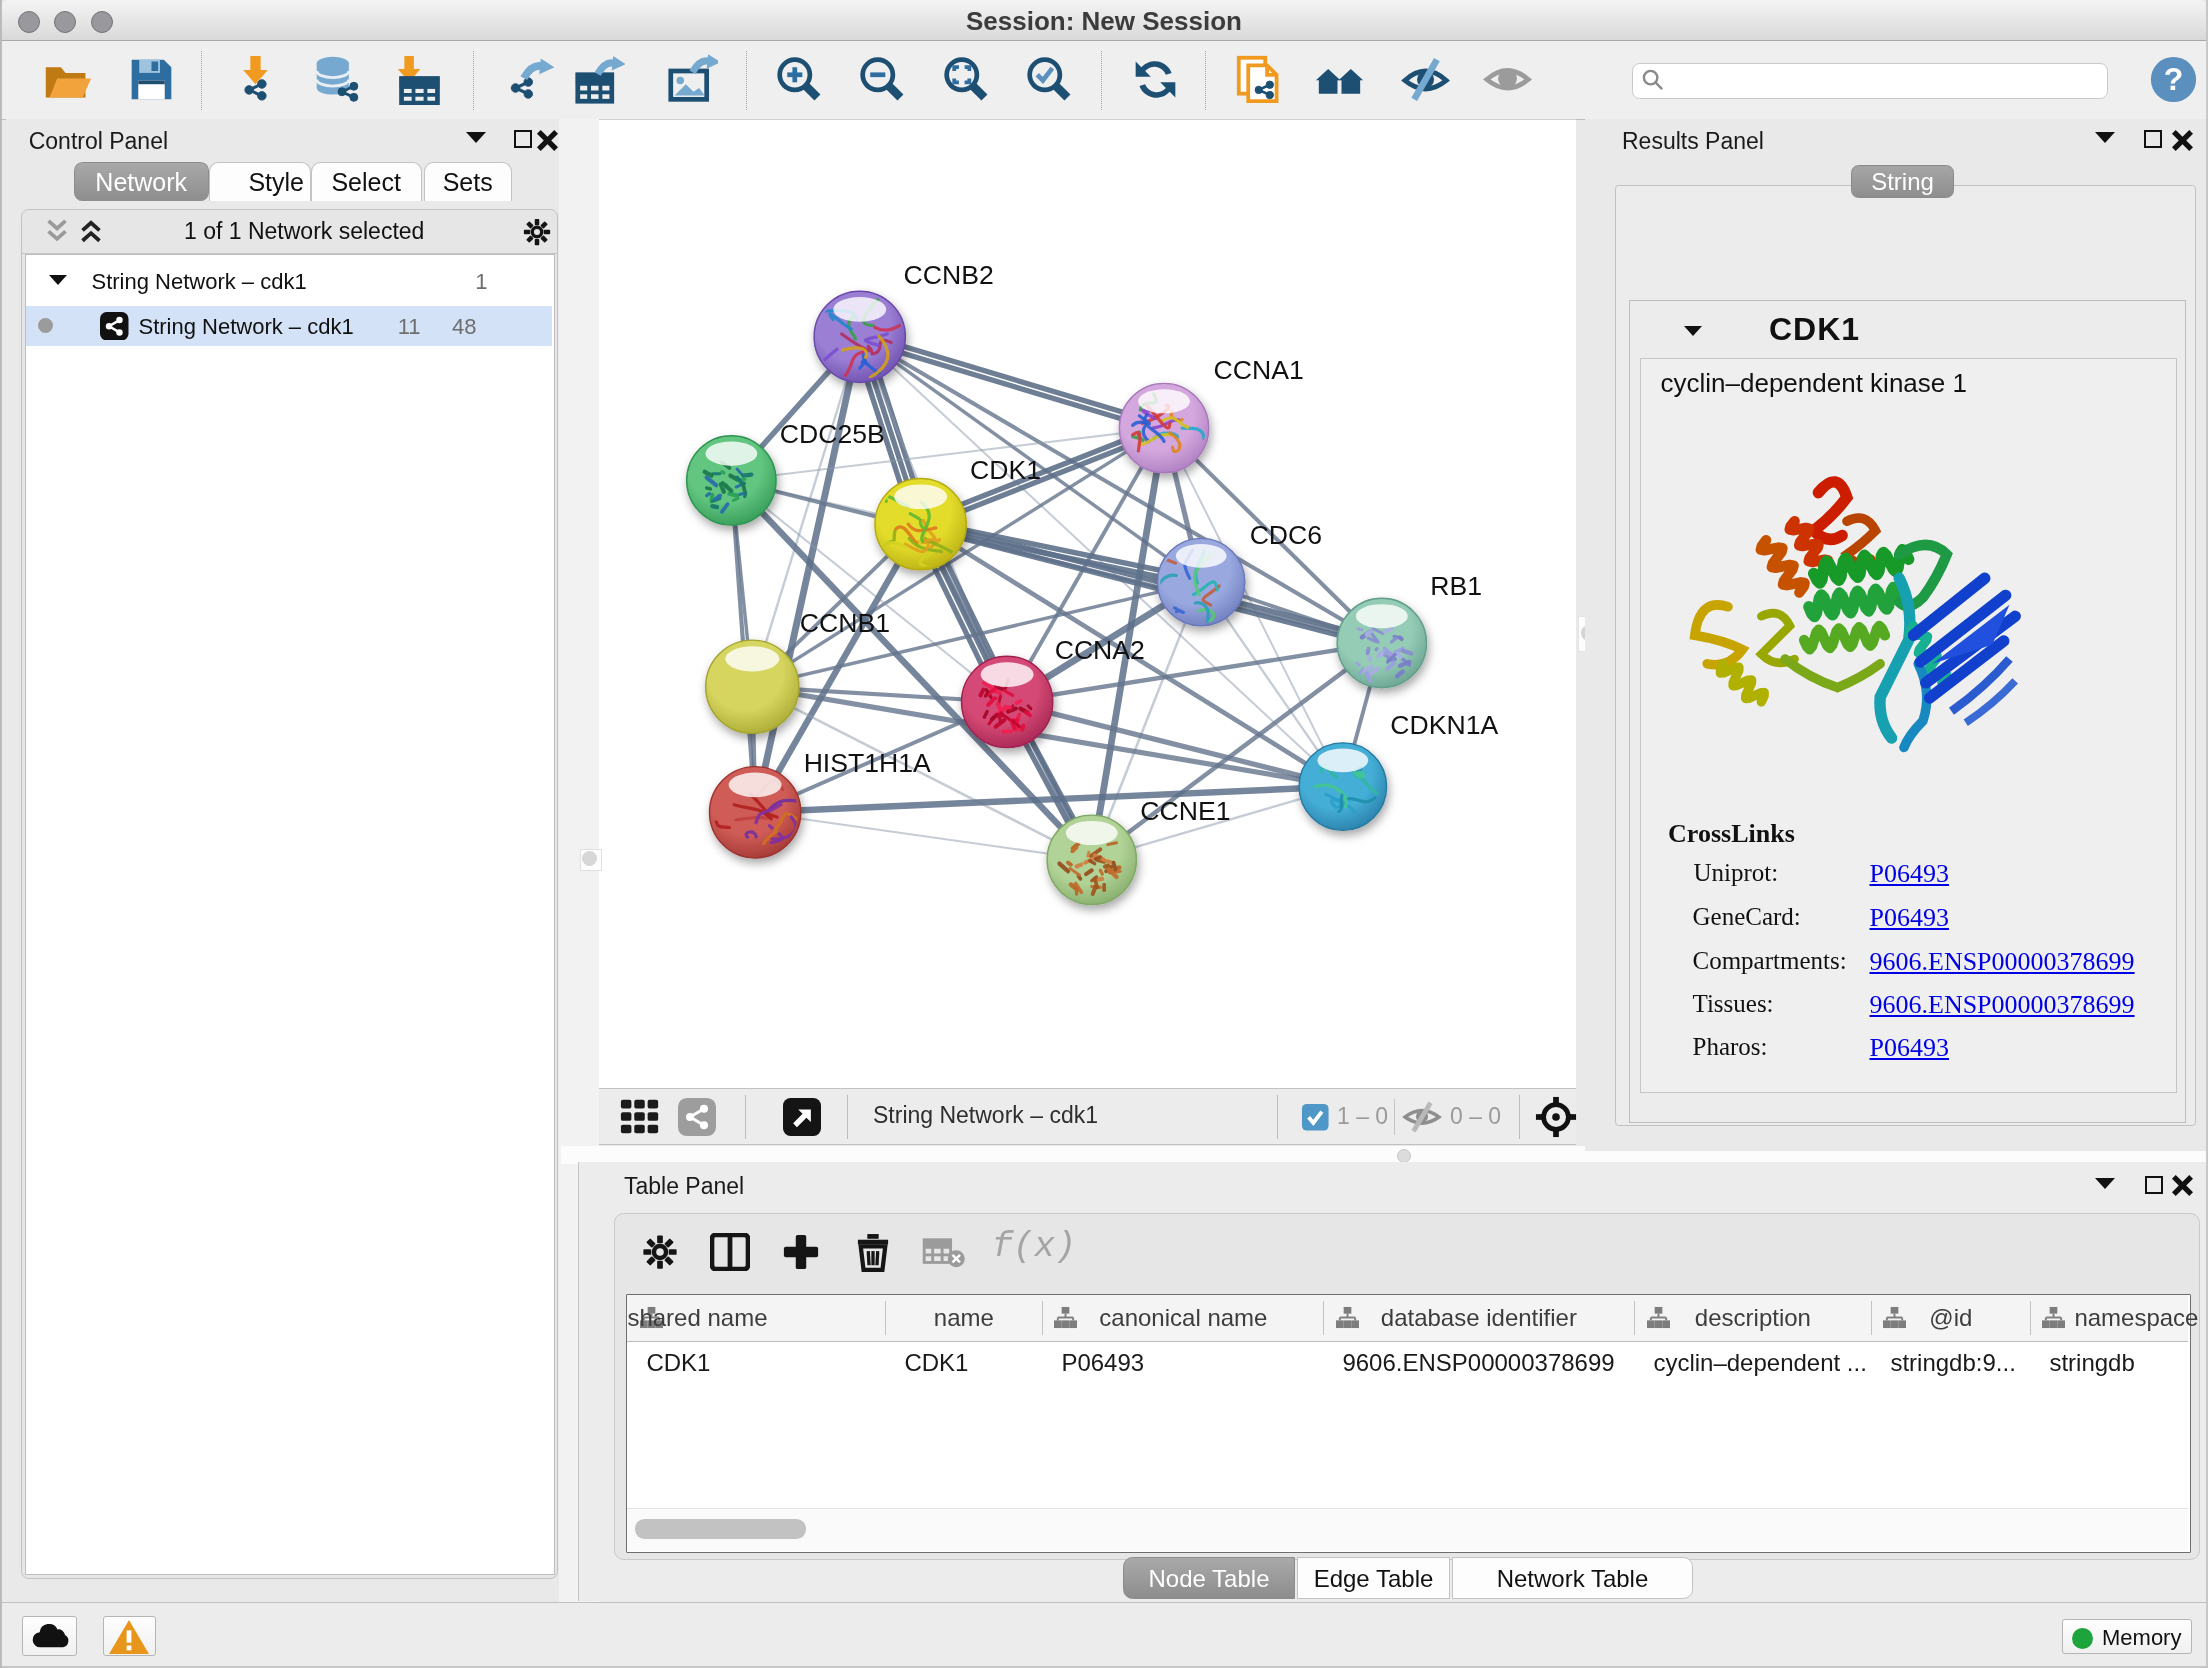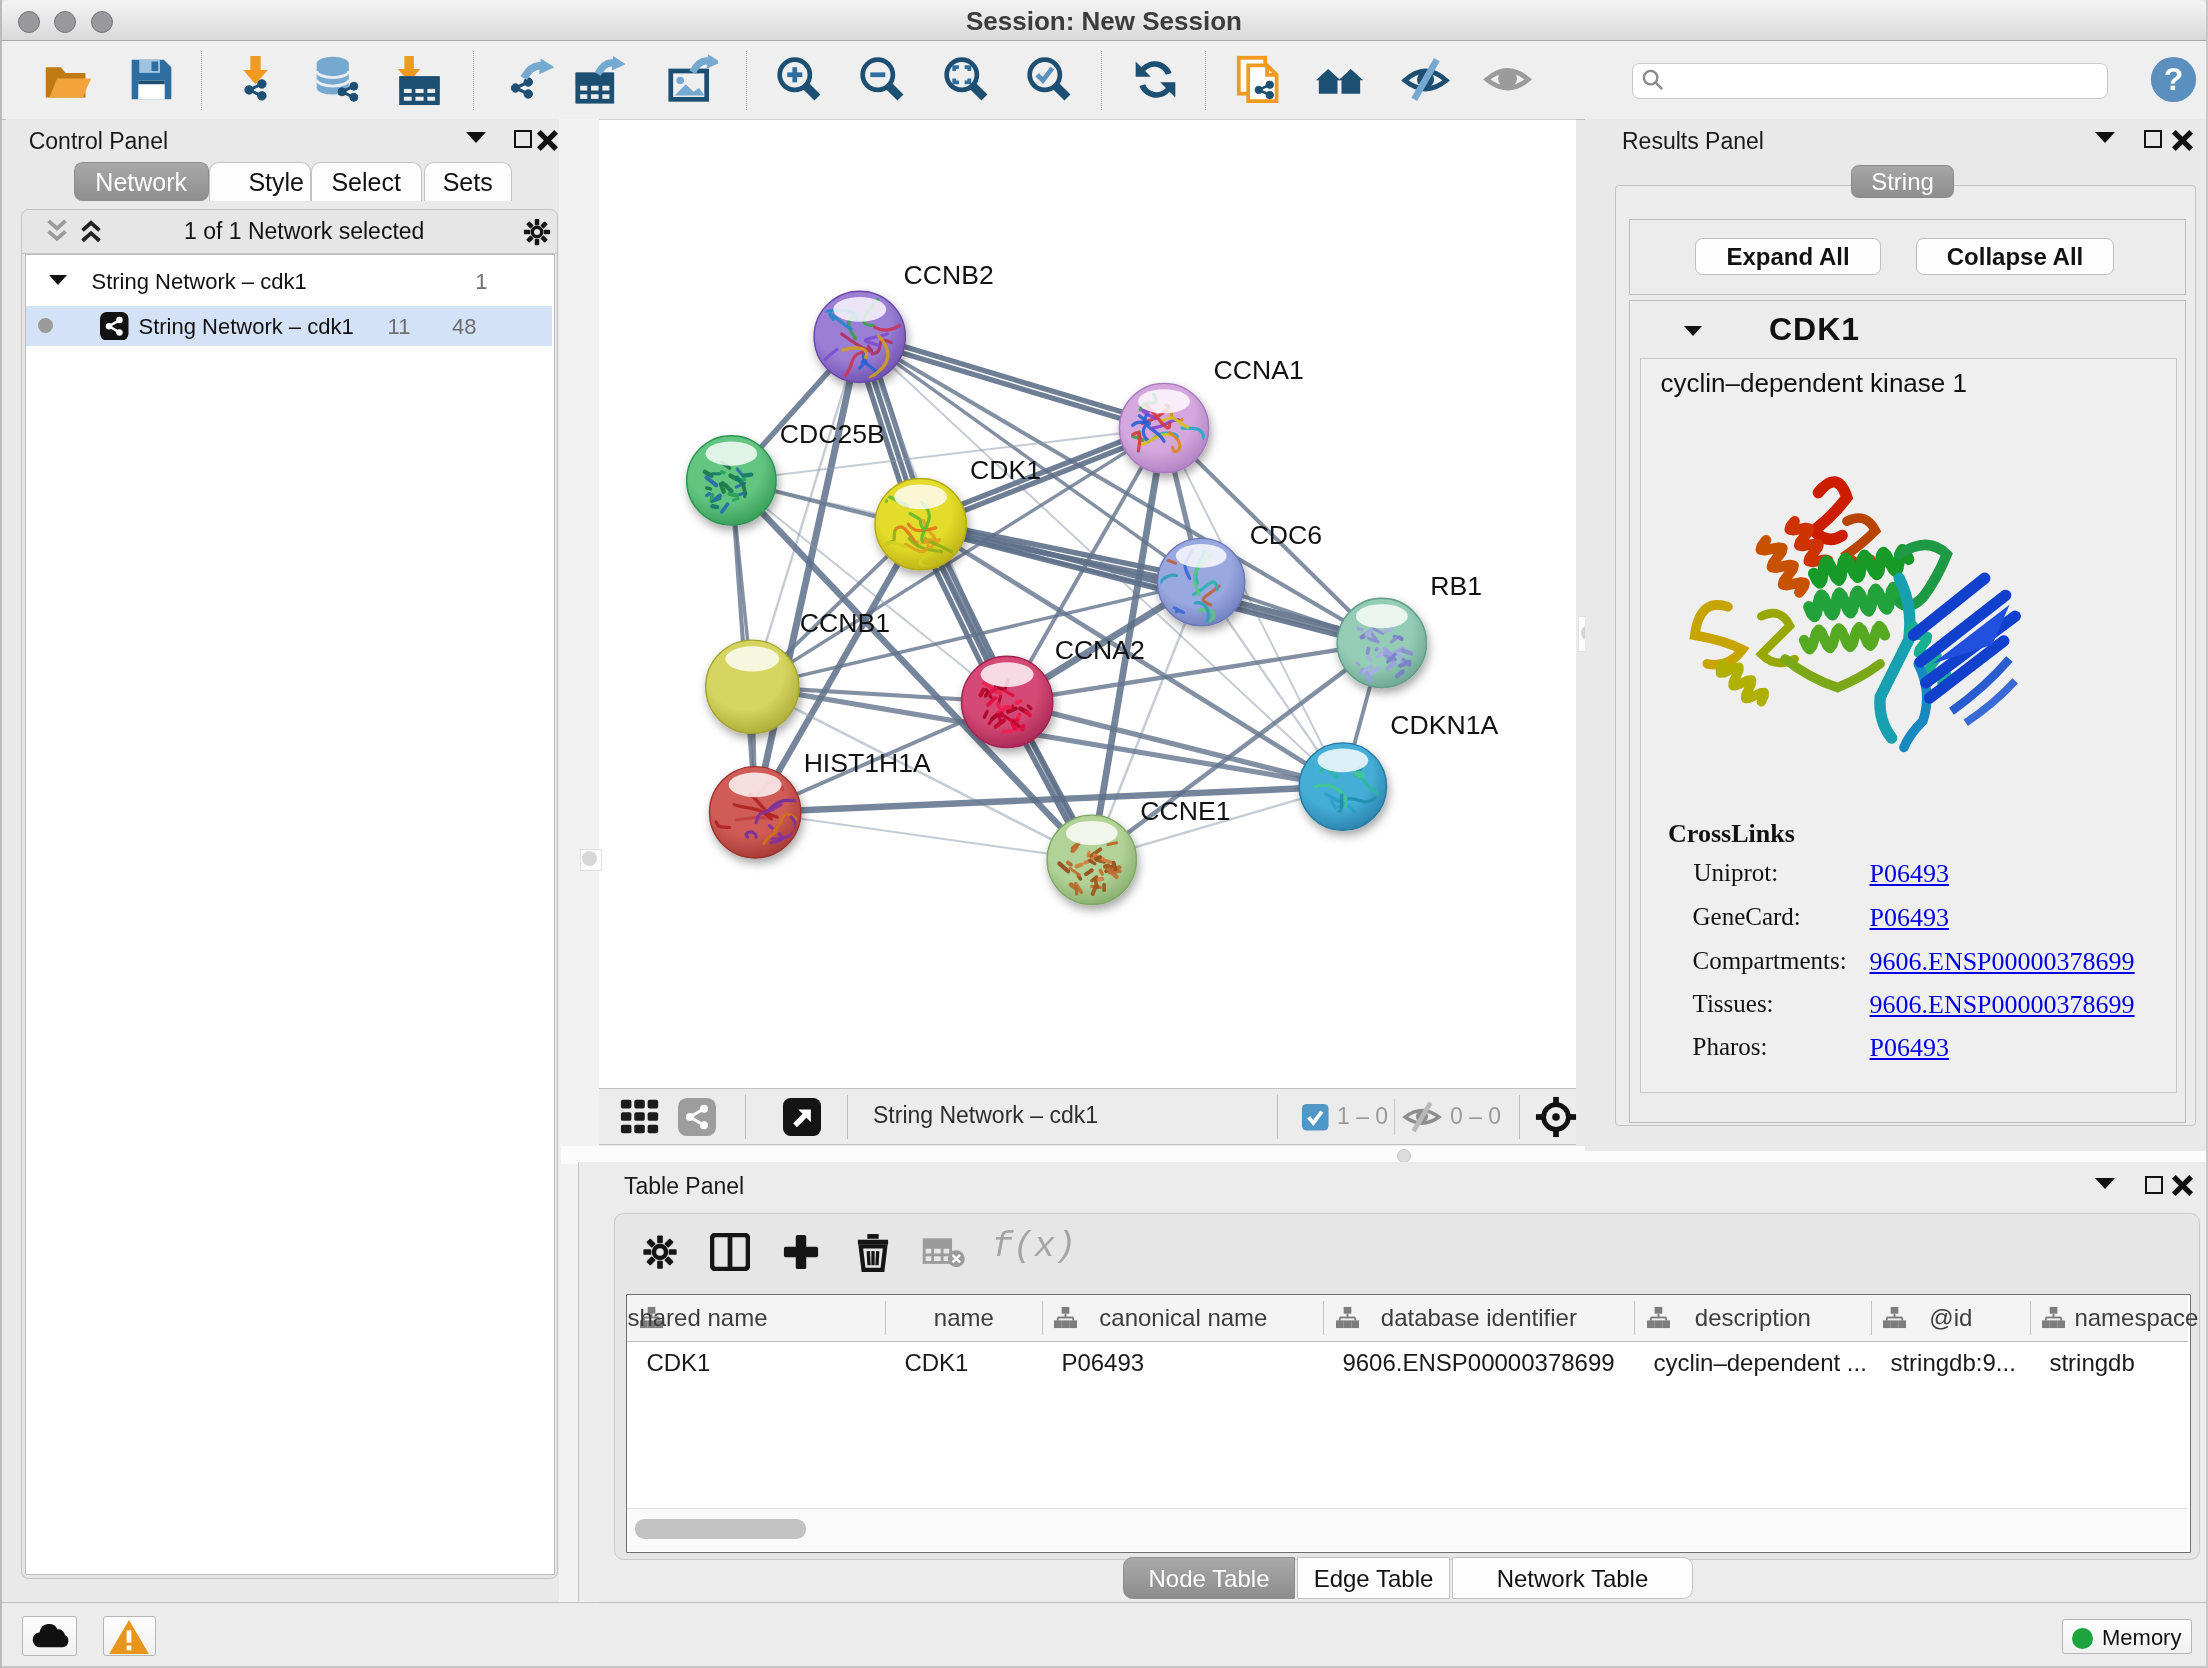--- a/index.html
+++ b/index.html
@@ -294,21 +294,21 @@
         <div class="abs" style="left:11.4px;top:12.4px;width:15px;height:15px;border-radius:50%;background:#9b9b9b;"></div>
         <svg class="abs" width="28.5" height="28.5" viewBox="0 0 30 30" style="left:74px;top:5.7px;">
           <rect x="0" y="0" width="30" height="30" rx="7" fill="#111"></rect>
           <circle cx="20.5" cy="8.5" r="3.4" fill="#fff"></circle>
           <circle cx="9.5" cy="15" r="3.4" fill="#fff"></circle>
           <circle cx="20.5" cy="21.5" r="3.4" fill="#fff"></circle>
           <line x1="9.5" y1="15" x2="20.5" y2="8.5" stroke="#fff" stroke-width="2.6"></line>
           <line x1="9.5" y1="15" x2="20.5" y2="21.5" stroke="#fff" stroke-width="2.6"></line>
         </svg>
         <div class="abs" style="left:112px;top:7.6px;font-size:22px;color:#111;">String Network – cdk1</div>
-        <div class="abs" style="left:351px;top:7.6px;width:43px;text-align:center;font-size:22px;color:#6e6e6e;">11</div>
+        <div class="abs" style="left:351px;top:7.6px;width:43px;text-align:right;font-size:22px;color:#6e6e6e;">11</div>
         <div class="abs" style="left:404px;top:7.6px;width:46px;text-align:right;font-size:22px;color:#6e6e6e;">48</div>
       </div>
     </div>
   </div>
 </div>
 
 <div class="abs" style="left:559px;top:119px;width:40px;height:1483px;background:#f2f2f2;"></div>
 
 <div id="netview" class="abs">
     <svg width="977" height="969" viewBox="0 0 1027 1019" style="position:absolute;left:0;top:0;">
@@ -800,26 +800,20 @@
     <line x1="22" y1="4" x2="4" y2="22" stroke="#111" stroke-width="5.5"></line>
   </svg>
 
   <div class="abs" style="left:30px;top:66px;width:581px;height:941px;background:#ececec;
        border:1px solid #c2c2c2;border-radius:3.8px;box-sizing:border-box;"></div>
 
   <div class="abs" style="left:266px;top:46px;width:103px;height:33px;background:linear-gradient(#a6a6a6,#8e8e8e);
        border:1px solid #8a8a8a;border-radius:7.6px;box-sizing:border-box;text-align:center;
        font-size:24px;color:#fff;line-height:31px;">String</div>
 
-  <div class="abs" style="left:44px;top:100px;width:555px;height:74px;border:1px solid #bdbdbd;background:#ececec;">
-    <div class="abs" style="left:65px;top:18px;width:186px;height:37px;background:#fdfdfd;border:1px solid #bdbdbd;
-         border-radius:7.6px;box-sizing:border-box;text-align:center;font-size:24px;font-weight:bold;color:#111;line-height:35px;">Expand All</div>
-    <div class="abs" style="left:286px;top:18px;width:198px;height:37px;background:#fdfdfd;border:1px solid #bdbdbd;
-         border-radius:7.6px;box-sizing:border-box;text-align:center;font-size:24px;font-weight:bold;color:#111;line-height:35px;">Collapse All</div>
-  </div>
 
   <div class="abs" style="left:44px;top:181px;width:555px;height:821px;border:1px solid #bdbdbd;background:#ececec;">
     <div class="abs tri-down" style="left:54px;top:25px;border-left-width:9.5px;border-right-width:9.5px;border-top-width:10.5px;"></div>
     <div class="abs" style="left:139px;top:9.5px;font-size:32px;letter-spacing:1px;font-weight:bold;color:#111;">CDK1</div>
 
     <div class="abs" style="left:9.5px;top:57px;width:535px;height:733px;border:1px solid #c6c6c6;background:#efefef;">
       <div class="abs" style="left:20px;top:8.6px;font-size:26px;color:#111;">cyclin–dependent kinase 1</div>
       <div id="protein3d" class="abs" style="left:30px;top:105px;width:367px;height:296px;">
           <svg width="367" height="296" viewBox="0 0 386 311" style="position:absolute;left:0;top:0;">
             <path d="M 155 30 Q 175 5 185 35 Q 170 55 150 70 Q 165 85 180 75" fill="none" stroke="#cc1d00" stroke-width="12" stroke-linecap="round"></path>

